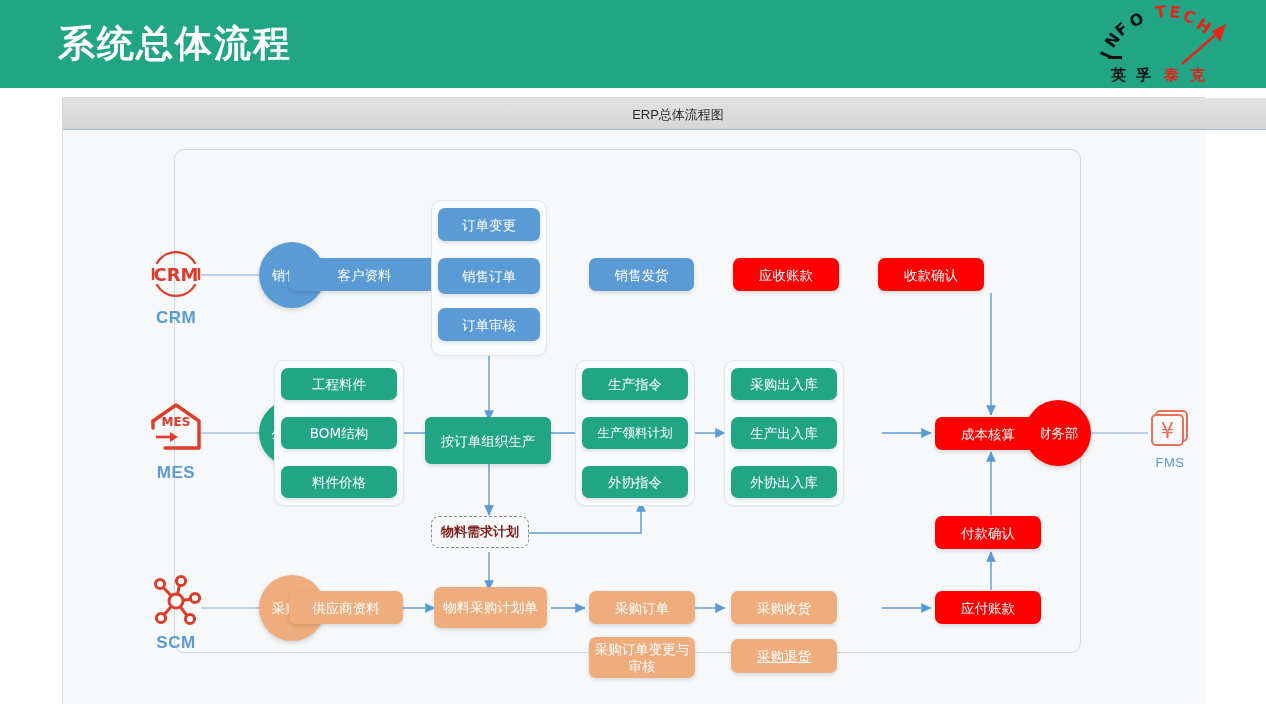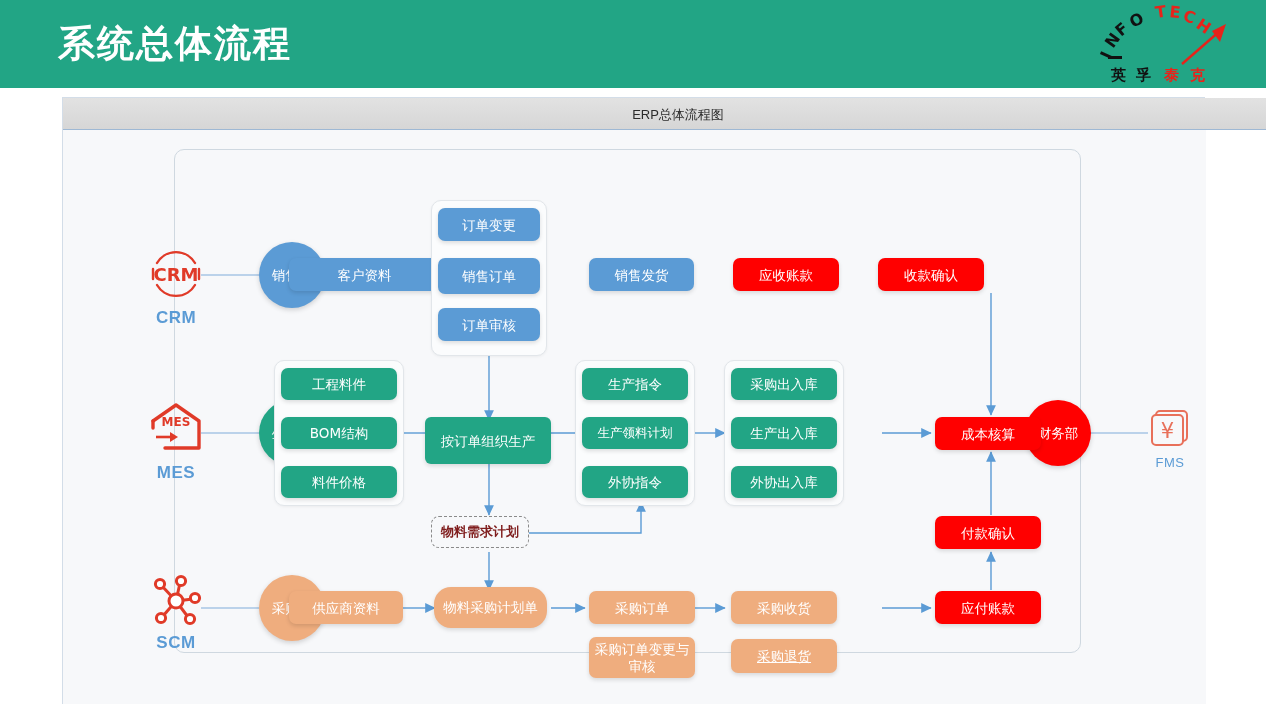--- a/index.html
+++ b/index.html
@@ -261,21 +261,21 @@
     <div class="group-box" style="left:661px;top:230px;width:120px;height:146px;"></div>
     <div class="node green" style="left:668px;top:238px;width:106px;height:32px;">采购出入库</div>
     <div class="node green" style="left:668px;top:287px;width:106px;height:32px;">生产出入库</div>
     <div class="node green" style="left:668px;top:336px;width:106px;height:32px;">外协出入库</div>
 
     <div class="node red" style="left:872px;top:287px;width:106px;height:33px;">成本核算</div>
 
     <div class="dashed-node" style="left:368px;top:386px;width:98px;height:32px;">物料需求计划</div>
 
     <div class="node orange" style="left:226px;top:461px;width:114px;height:33px;">供应商资料</div>
-    <div class="node orange" style="left:371px;top:457px;width:113px;height:41px;line-height:17px;border-radius:17px;">物料采购计划单</div>
+    <div class="node orange" style="left:371px;top:457px;width:113px;height:41px;line-height:17px;">物料采购计划单</div>
     <div class="node orange" style="left:526px;top:461px;width:106px;height:33px;">采购订单</div>
     <div class="node orange" style="left:526px;top:507px;width:106px;height:41px;line-height:17px;">采购订单变更与审核</div>
     <div class="node orange" style="left:668px;top:461px;width:106px;height:33px;">采购收货</div>
     <div class="node orange" style="left:668px;top:509px;width:106px;height:34px;text-decoration:underline;">采购退货</div>
     <div class="node red" style="left:872px;top:461px;width:106px;height:33px;">应付账款</div>
     <div class="node red" style="left:872px;top:386px;width:106px;height:33px;">付款确认</div>
 
   </div>
 </div>
 

